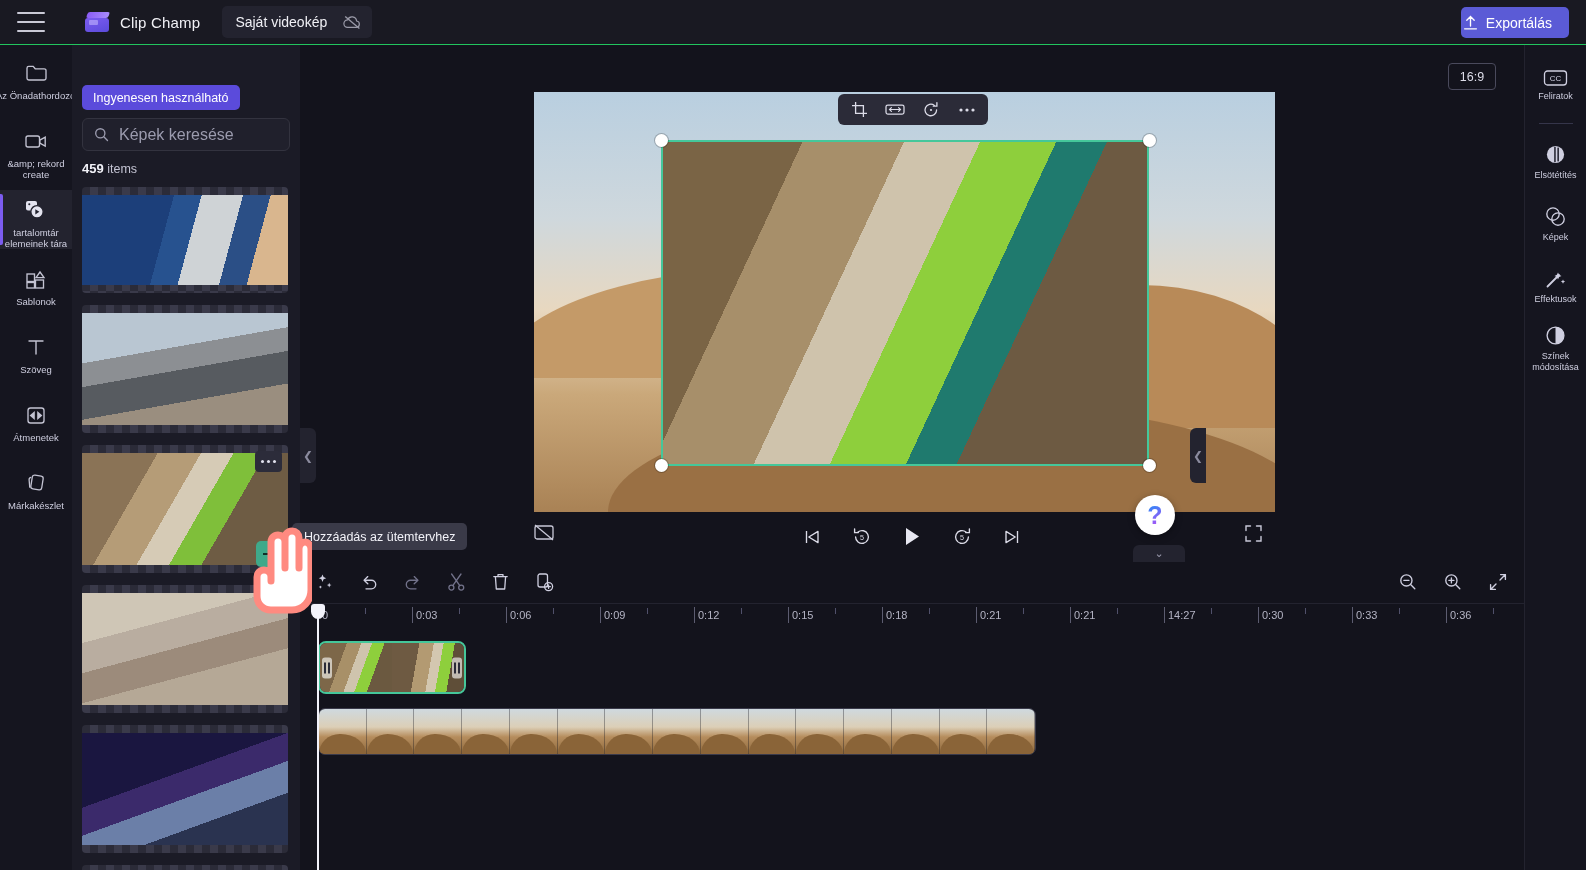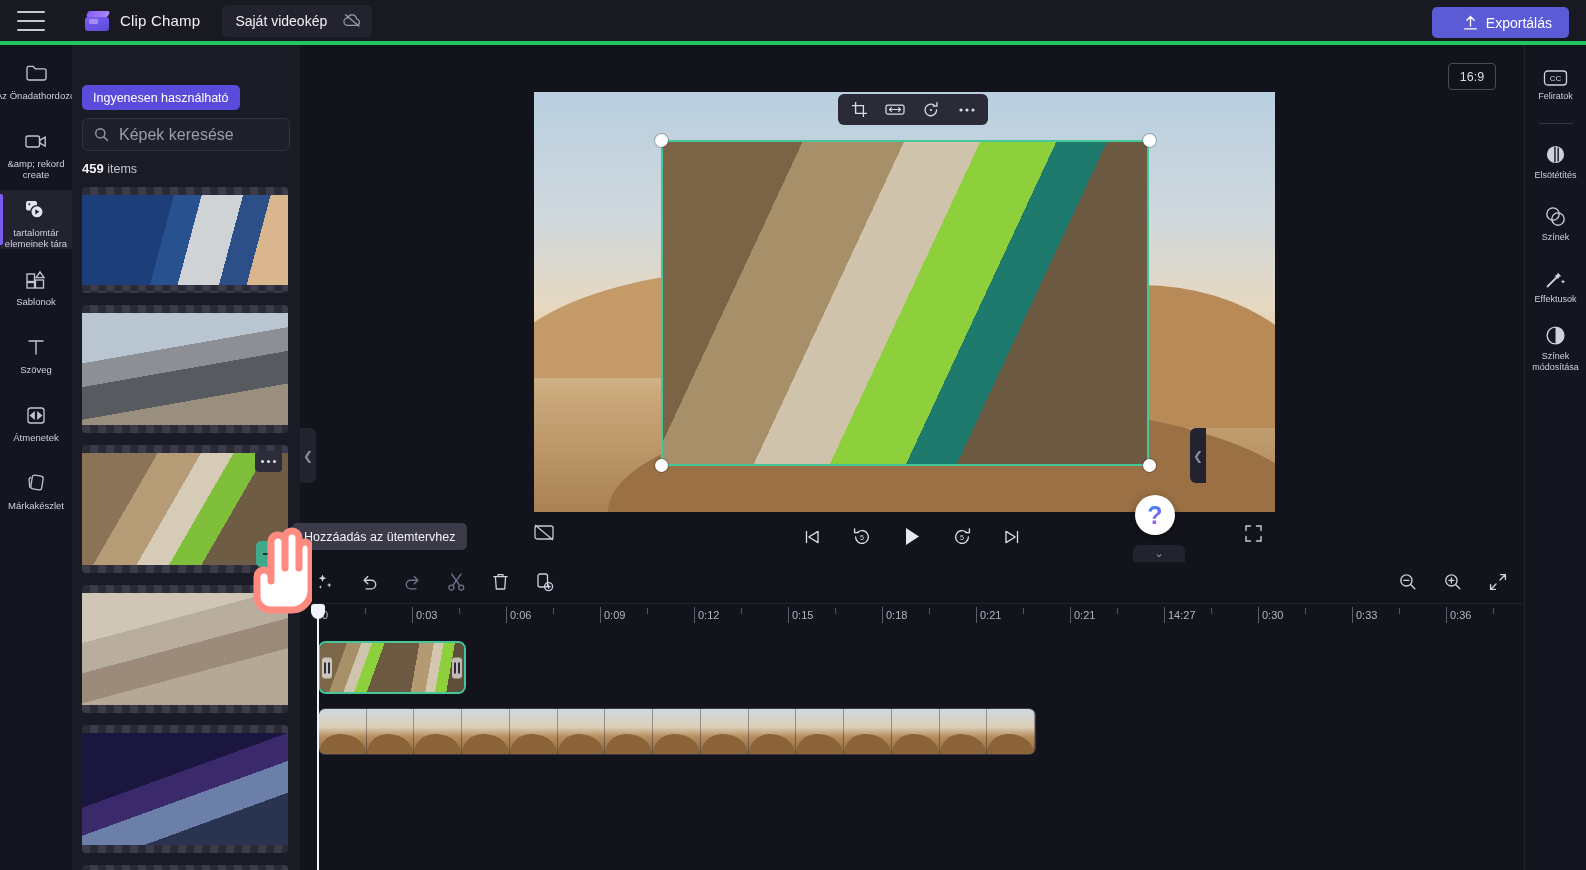--- a/index.html
+++ b/index.html
@@ -9,40 +9,40 @@
     font-family: "Liberation Sans", sans-serif;
     overflow: hidden;
     color: #e8e8ef;
   }
   #app { position: relative; width: 1586px; height: 870px; }
 
   
   .topbar {
     position: absolute; left: 0; top: 0; width: 1586px; height: 45px;
     background: #191922; display: flex; align-items: center;
-    border-bottom: 4px solid #22c55e;
+    border-bottom: 1px solid #22c55e;
   }
   .hamburger { width: 28px; height: 20px; margin-left: 17px; display: flex;
     flex-direction: column; justify-content: space-between; cursor: pointer; }
   .hamburger span { display: block; height: 2px; background: #c9c9d6; border-radius: 1px; }
   .brand { display: flex; align-items: center; margin-left: 40px; gap: 9px; }
   .brand-logo { width: 26px; height: 22px; position: relative; }
   .brand-logo .s1 { position: absolute; left: 2px; top: 1px; width: 22px; height: 6px;
      background: linear-gradient(90deg,#8b5cf6,#a78bfa); transform: skewX(-20deg); border-radius: 2px;}
   .brand-logo .s2 { position: absolute; left: 0px; top: 7px; width: 24px; height: 14px;
      background: linear-gradient(160deg,#7c5cf0,#5b4bdb); border-radius: 3px;}
   .brand-logo .s3 { position: absolute; left: 4px; top: 9px; width: 9px; height: 5px;
      background: rgba(200,190,255,.55); border-radius: 1px;}
   .brand-name { font-size: 15px; color: #f0f0f5; letter-spacing:.2px; }
   .projtab { margin-left: 22px; height: 32px; padding: 0 10px 0 13px; display: flex;
     align-items: center; gap: 16px; background: #23232f; border-radius: 5px; cursor: pointer; }
   .projtab-name { font-size: 14px; color: #f0f0f5; }
   .cloudoff { width: 19px; height: 15px; position: relative; opacity: .75; }
   .export-btn {
-    position: absolute; right: 17px; top: 7px; height: 31px; padding: 0 17px 0 31px;
+    position: absolute; right: 17px; top: 7px; height: 31px; padding: 0 17px 0 2px;
     background: #5b5bd6; border-radius: 5px; display: flex; align-items: center; gap: 8px;
     cursor: pointer; border: none;
   }
   .export-btn span.lbl { font-size: 14px; color: #fff; }
 
   
   .rail {
     position: absolute; left: 0; top: 45px; width: 72px; height: 825px;
     background: #15151f; display: flex; flex-direction: column;
     align-items: center; padding-top: 8px; overflow: hidden;
@@ -535,21 +535,21 @@
         <rect x="13.4" y="4.6" width="1.5" height="13.8" fill="#1f1f2c"></rect>
       </svg>
       <span class="rr-lbl">Elsötétítés</span>
     </div>
 
     <div class="rr-item">
       <svg width="23" height="23" viewBox="0 0 23 23">
         <circle cx="9" cy="9" r="6.2" fill="none" stroke="#cfcfe0" stroke-width="1.35"></circle>
         <circle cx="14" cy="14" r="6.2" fill="none" stroke="#cfcfe0" stroke-width="1.35"></circle>
       </svg>
-      <span class="rr-lbl">Színek</span>
+      <span class="rr-lbl">Képek</span>
     </div>
 
     <div class="rr-item">
       <svg width="23" height="23" viewBox="0 0 23 23">
         <path d="M3.5 19.5L15 8" fill="none" stroke="#cfcfe0" stroke-width="1.8" stroke-linecap="round"></path>
         <path d="M14 5.4l1.1 2.4 2.4 1.1-2.4 1.1-1.1 2.4-1.1-2.4L10.5 8.9l2.4-1.1z" fill="#cfcfe0"></path>
         <path d="M19 12.4l.7 1.5 1.5.7-1.5.7-.7 1.5-.7-1.5-1.5-.7 1.5-.7z" fill="#cfcfe0"></path>
       </svg>
       <span class="rr-lbl">Effektusok</span>
     </div>

